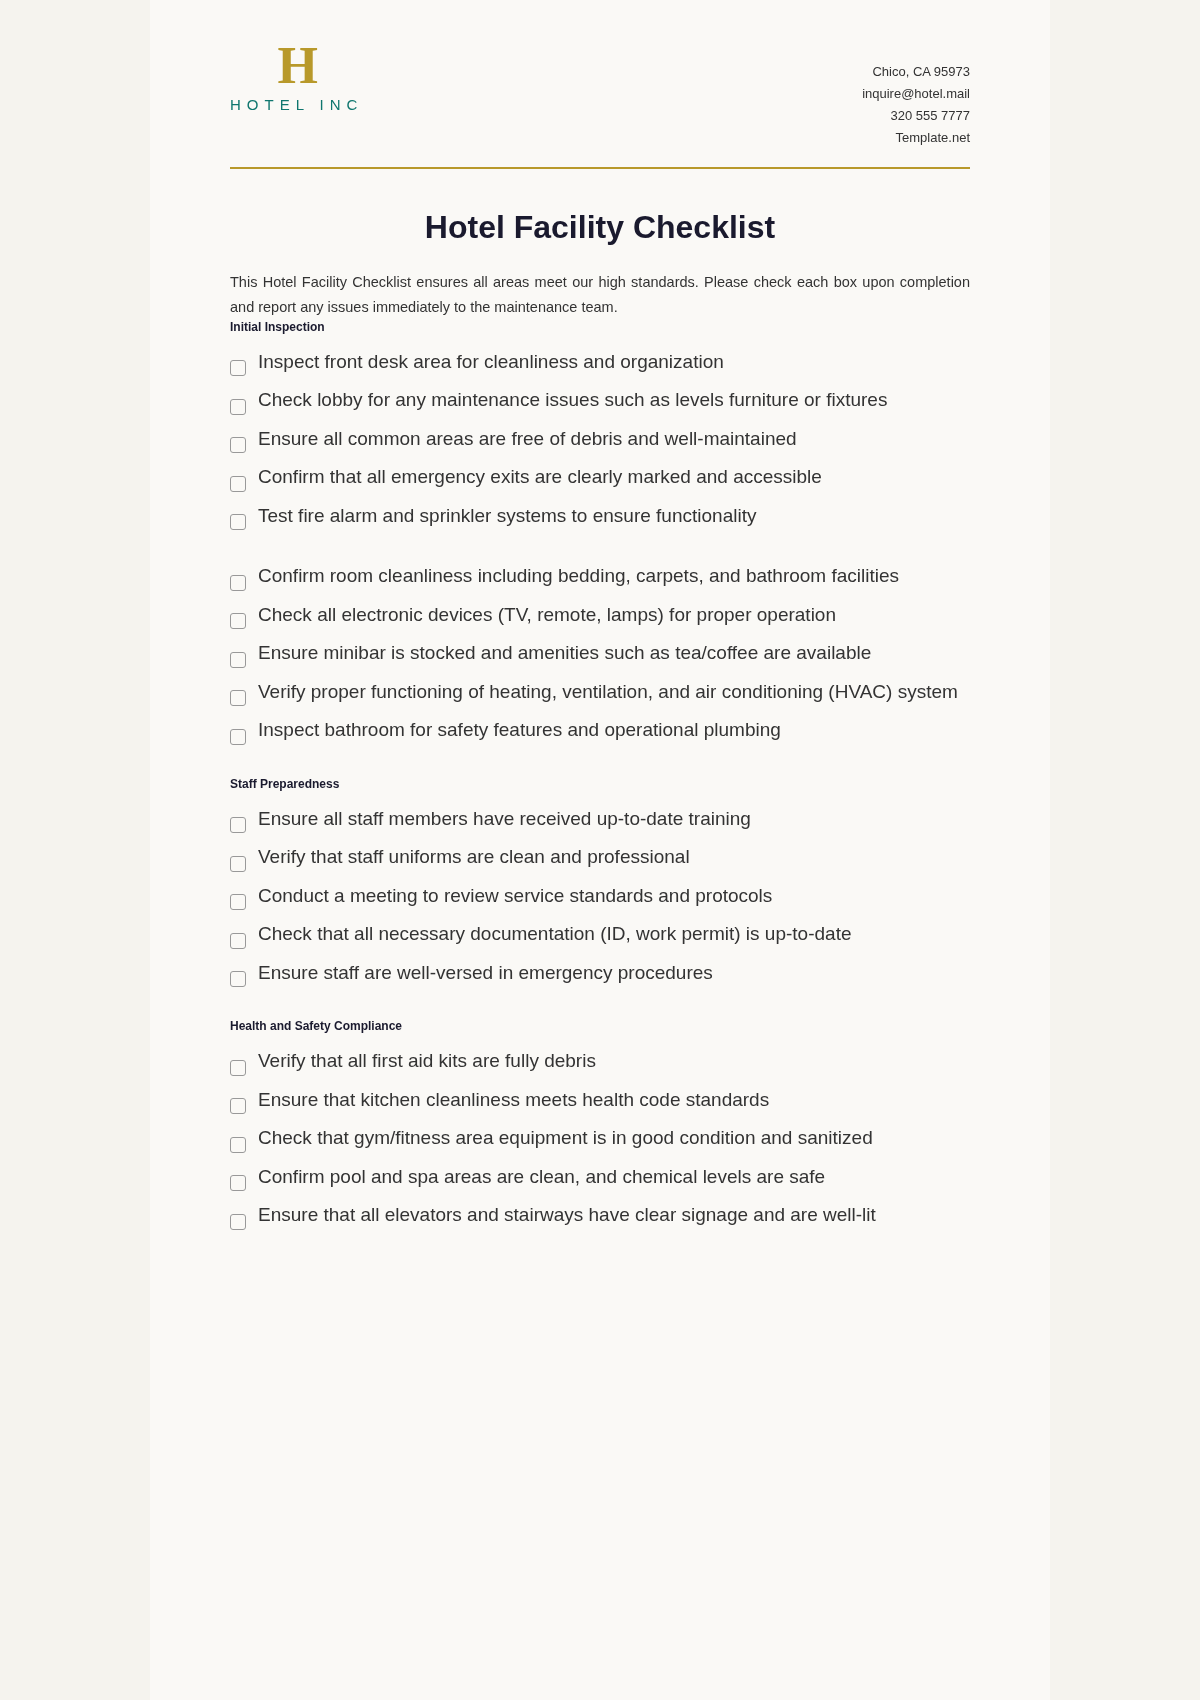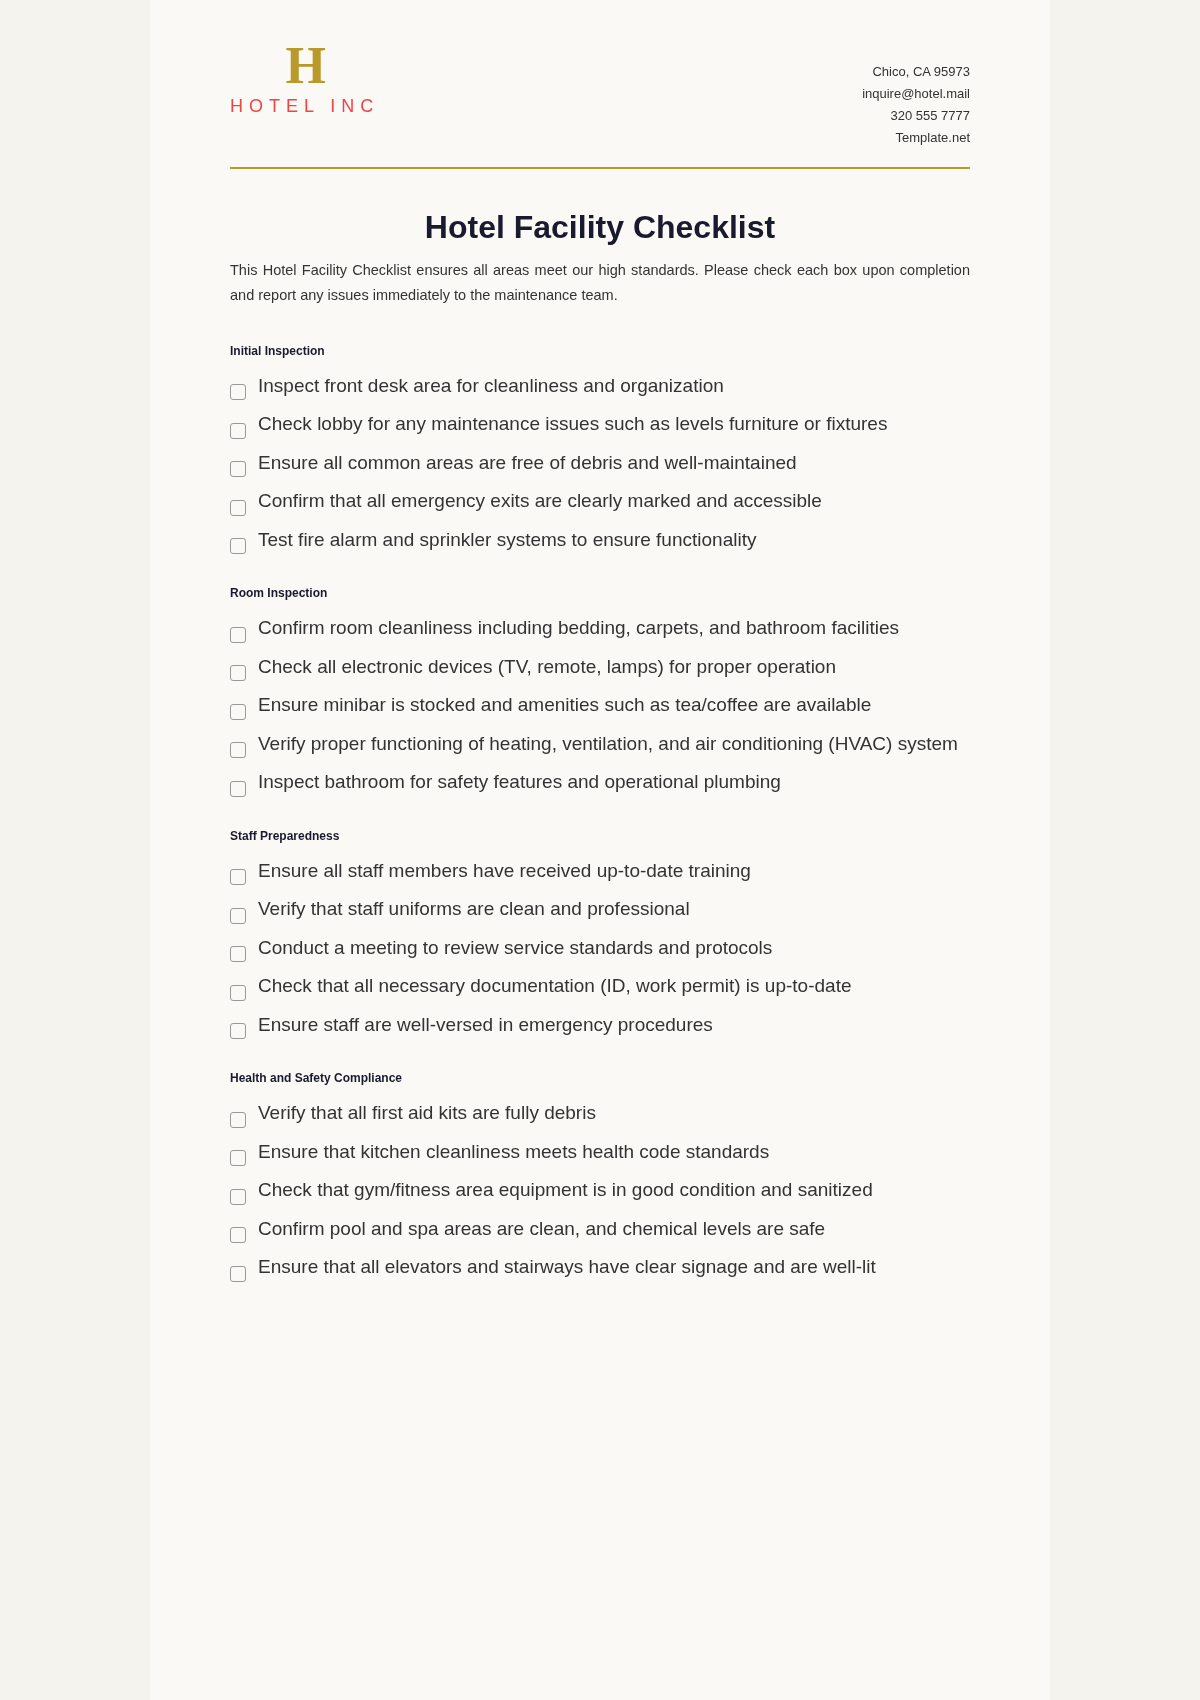--- a/index.html
+++ b/index.html
@@ -33,51 +33,50 @@
     }
     .logo-symbol {
       font-size: 52px;
       color: #b8992a;
       font-weight: bold;
       line-height: 1;
       letter-spacing: -2px;
       font-family: 'Times New Roman', serif;
     }
     .logo-text {
-      font-size: 18px;
+      font-size: 15px;
       letter-spacing: 6px;
-      color: #ef4444;
+      color: #0f766e;
       font-family: Arial, sans-serif;
       font-weight: normal;
       margin-top: 4px;
     }
     .contact-info {
       text-align: right;
       font-family: Arial, sans-serif;
       font-size: 13px;
       color: #333;
       line-height: 1.7;
       margin-top: 21px;
     }
     
     .doc-title {
       text-align: center;
       font-size: 32px;
       font-weight: bold;
       color: #1a1a2e;
-      margin-bottom: 12px;
+      margin-bottom: 24px;
       font-family: Arial, sans-serif;
     }
     
     .doc-description {
       font-family: Arial, sans-serif;
       font-size: 14.5px;
       color: #333;
       line-height: 1.7;
-      margin-bottom: 36px;
       text-align: justify;
     }
     
     .section {
       margin-bottom: 32px;
     }
     .section-title {
       font-size: 12px;
       font-weight: bold;
       color: #1a1a2e;
@@ -151,21 +150,20 @@
             <span class="checkbox"></span>
             <span>Confirm that all emergency exits are clearly marked and accessible</span>
           </li>
           <li>
             <span class="checkbox"></span>
             <span>Test fire alarm and sprinkler systems to ensure functionality</span>
           </li>
         </ul>
       </div>
       <div class="section">
-        <h2 class="section-title">Room Inspection</h2>
         <ul class="checklist">
           <li>
             <span class="checkbox"></span>
             <span>Confirm room cleanliness including bedding, carpets, and bathroom facilities</span>
           </li>
           <li>
             <span class="checkbox"></span>
             <span>Check all electronic devices (TV, remote, lamps) for proper operation</span>
           </li>
           <li>

